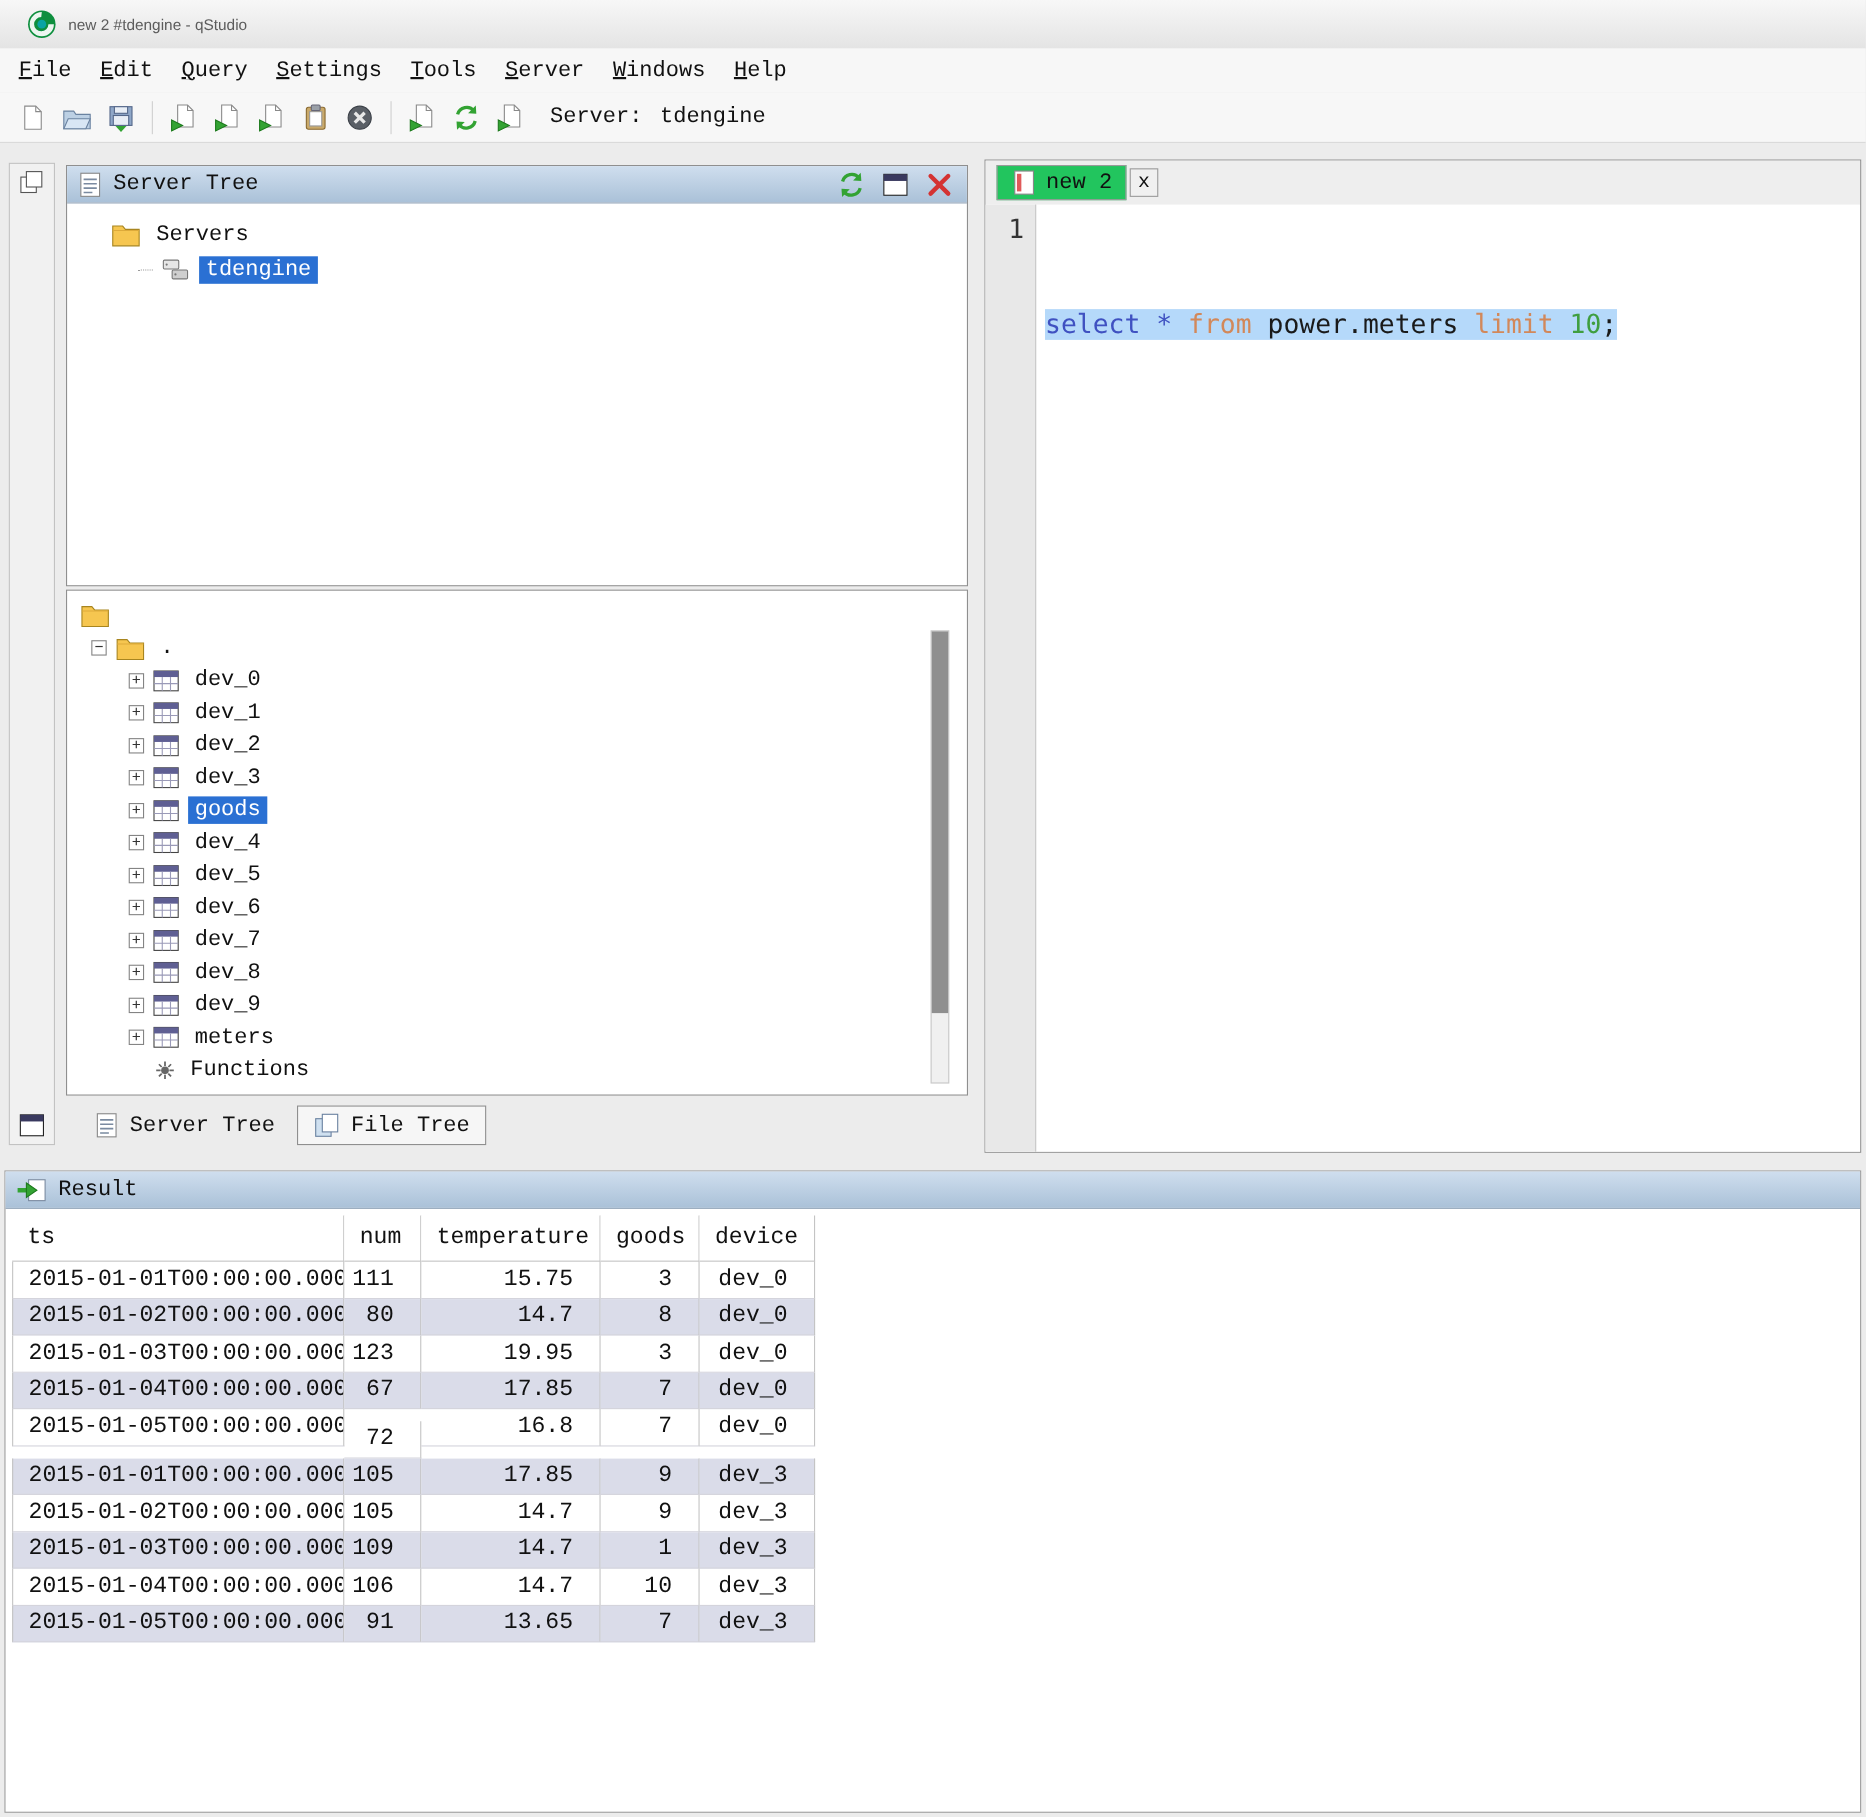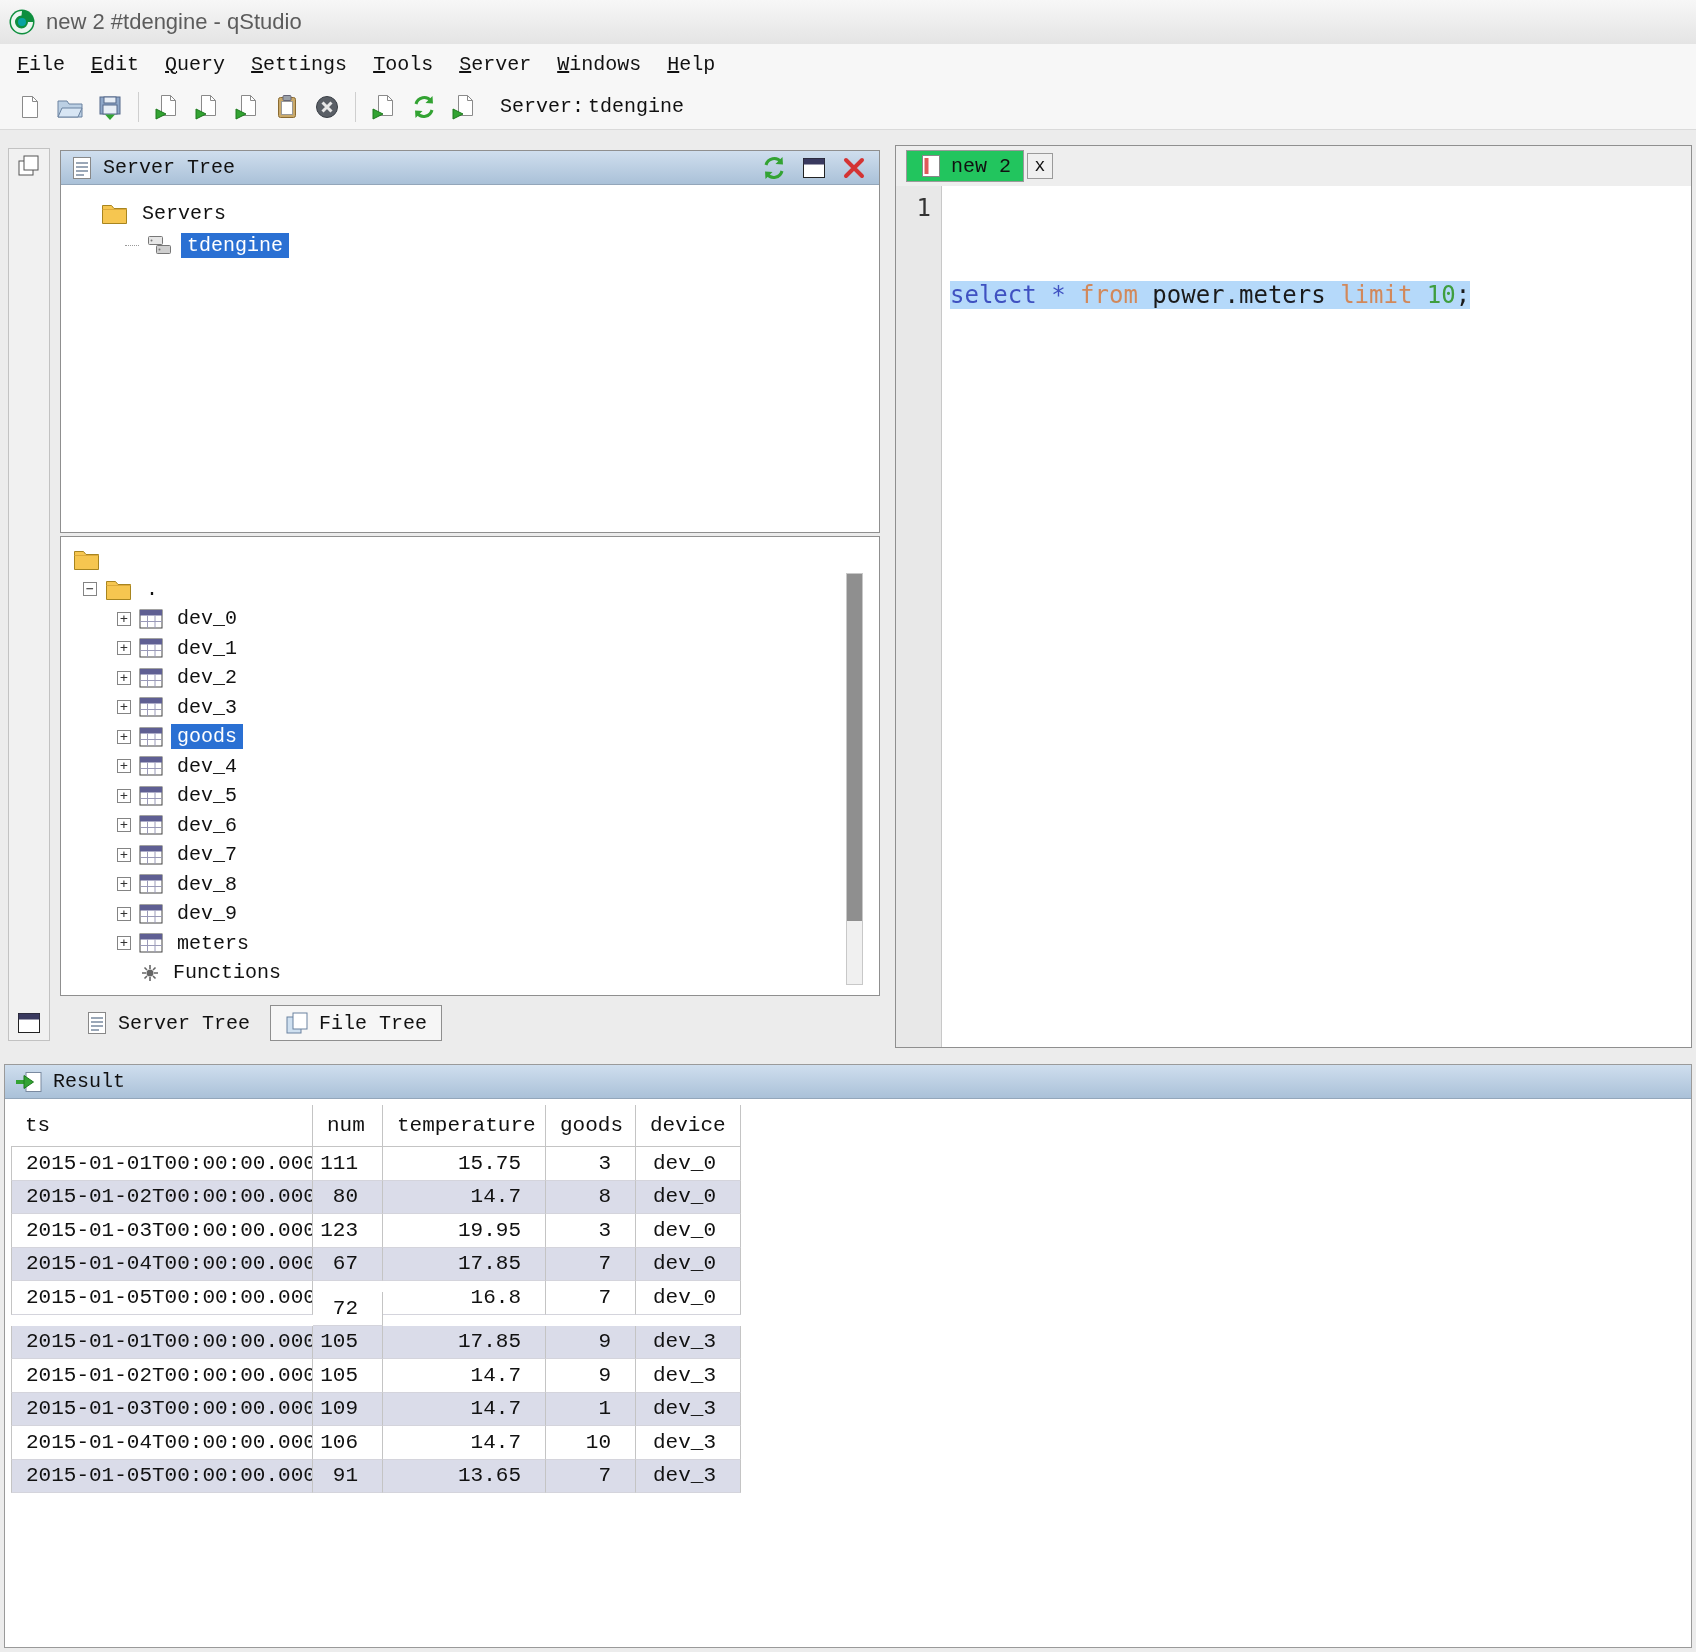--- a/index.html
+++ b/index.html
@@ -1,32 +1,32 @@
 <!DOCTYPE html>
 <html><head>
 <meta charset="utf-8">
 <style>
   *{margin:0;padding:0;box-sizing:border-box;}
   html,body{width:1696px;height:1652px;}
   body{font-family:"Liberation Mono",monospace;font-size:20px;color:#111;background:#ececec;position:relative;overflow:hidden;}
   .icon{display:inline-flex;align-items:center;justify-content:center;flex:none;}
 
   
-  .titlebar{position:absolute;top:0;left:0;width:100%;height:44px;background:linear-gradient(#f7f7f7,#e4e4e4);display:flex;align-items:center;padding-left:8px;gap:10px;font-family:"Liberation Sans",sans-serif;color:#5c5c5c;font-size:22px;}
+  .titlebar{position:absolute;top:0;left:0;width:100%;height:44px;background:linear-gradient(#f7f7f7,#e4e4e4);display:flex;align-items:center;padding-left:24px;gap:10px;font-family:"Liberation Sans",sans-serif;color:#5c5c5c;font-size:14px;}
 
   
   .menubar{position:absolute;top:44px;left:0;width:100%;height:40px;background:#f7f7f7;display:flex;align-items:center;padding-left:4px;}
   .menu-item{padding:5px 13px;cursor:default;}
   .mn{text-decoration:underline;}
 
   
   .toolbar{position:absolute;top:84px;left:0;width:100%;height:46px;background:#f7f7f7;border-bottom:1px solid #dadada;display:flex;align-items:center;padding-left:10px;}
   .tbicon{width:34px;height:34px;display:inline-flex;align-items:center;justify-content:center;margin:0 3px;}
   .tbsep{width:1px;height:30px;background:#cfcfcf;margin:0 8px;}
-  .server-field{margin-left:16px;display:flex;gap:4px;align-items:center;}
+  .server-field{margin-left:16px;display:flex;gap:16px;align-items:center;}
 
   
   .dockstrip{position:absolute;left:8px;top:148px;width:42px;height:893px;background:#f1f1f1;border:1px solid #c2c2c2;display:flex;flex-direction:column;align-items:center;justify-content:space-between;padding:4px 0 6px 0;}
 
   
   .panel{position:absolute;background:#fff;border:1px solid #8f8f8f;}
   .panel-title{height:34px;background:linear-gradient(#cfdeee,#aac1d8);border-bottom:1px solid #93a6ba;display:flex;align-items:center;gap:10px;padding:0 10px;}
   .panel-title .spacer{flex:1;}
   .ptitle-btn{width:30px;height:28px;display:inline-flex;align-items:center;justify-content:center;}
 

